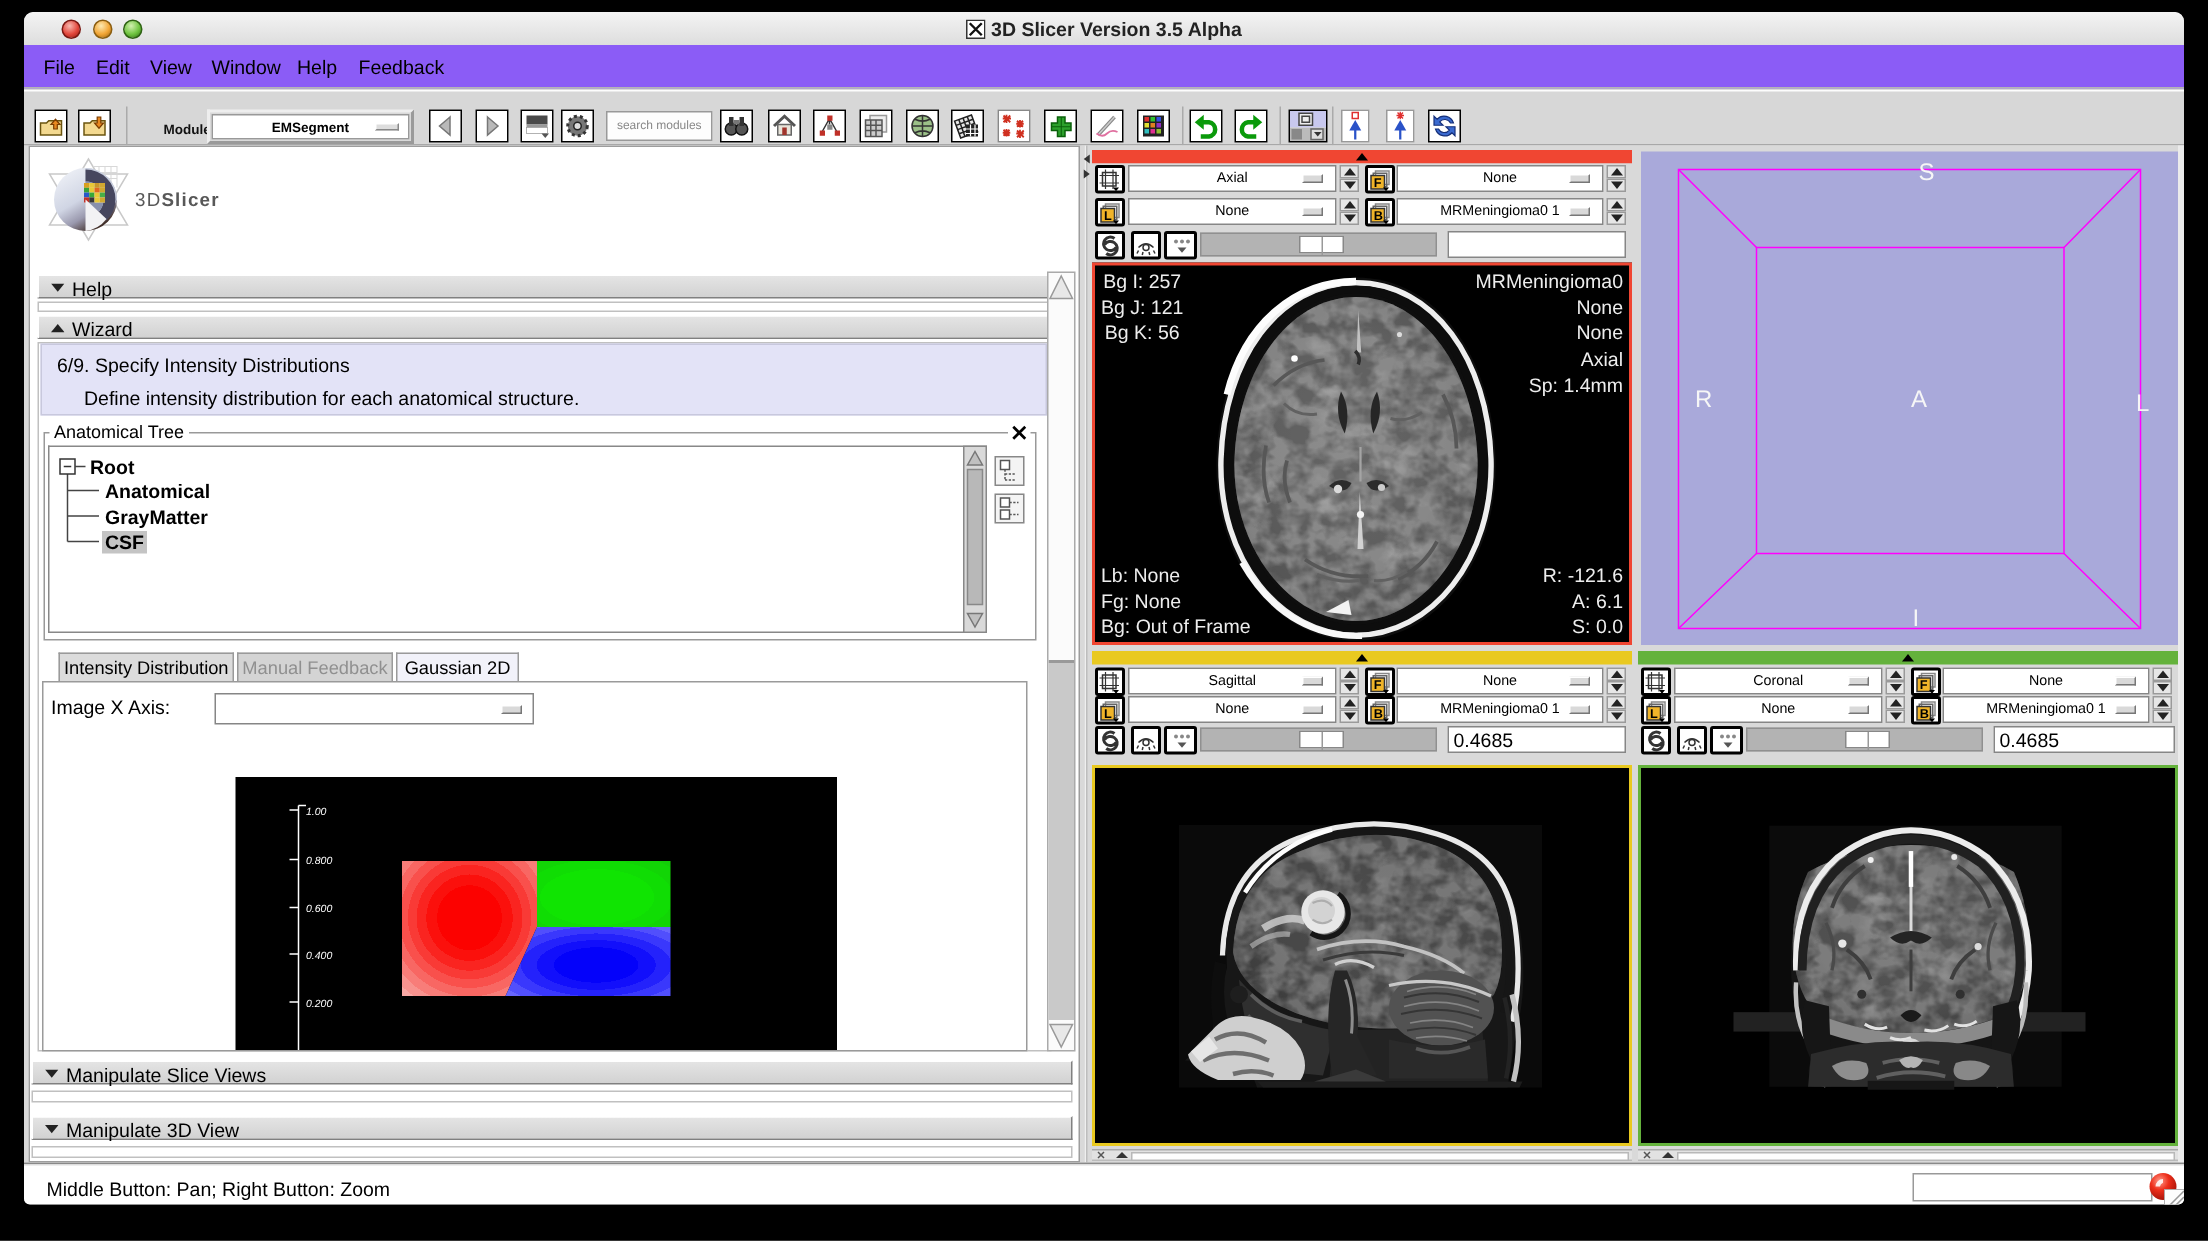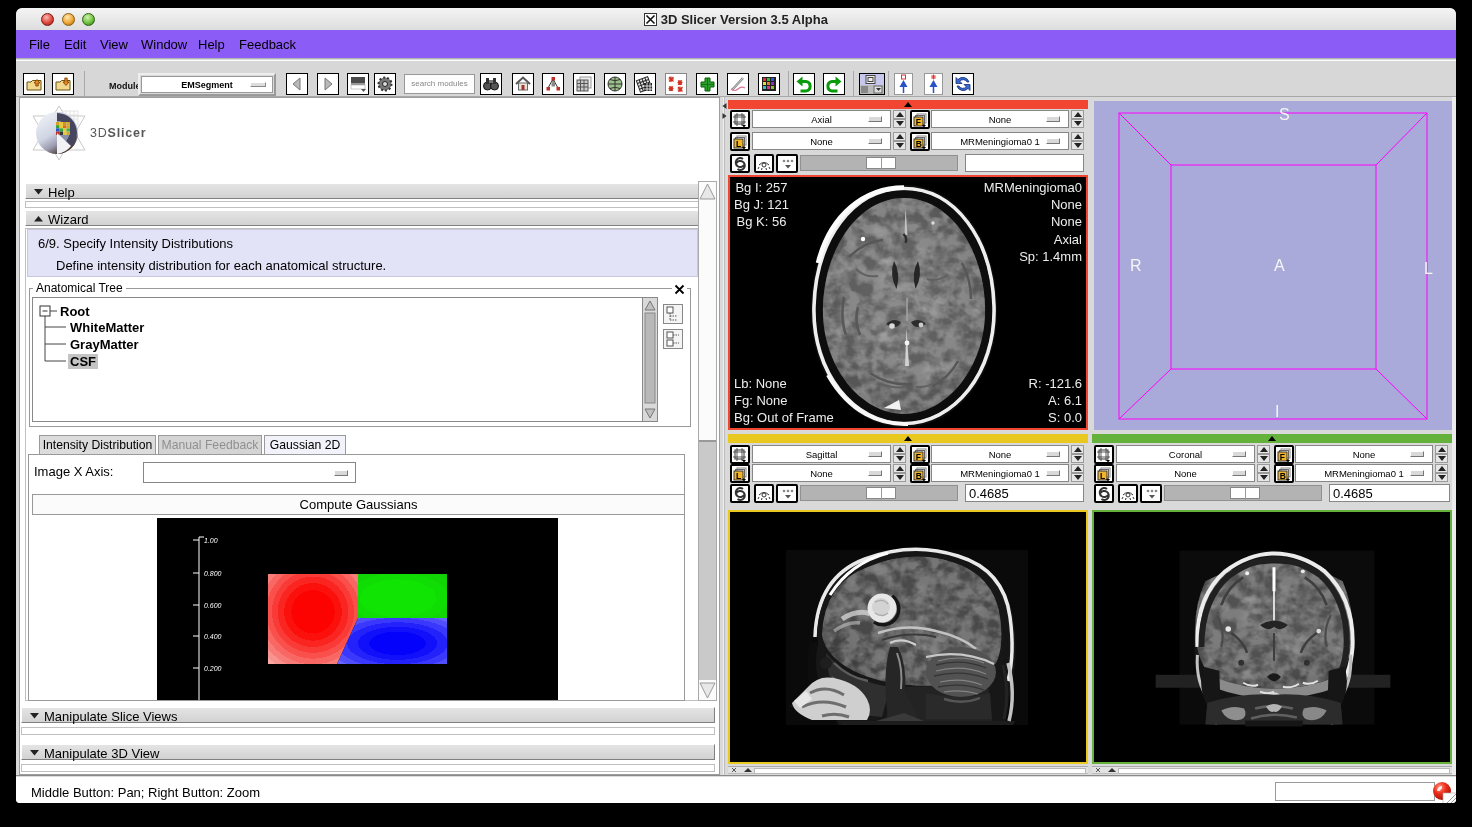--- a/index.html
+++ b/index.html
@@ -315,21 +315,21 @@
             <path d="M1.5 1.5 L9.5 9.5 M9.5 1.5 L1.5 9.5" stroke="#000" stroke-width="1.8"></path>
           </svg></div>
       <div id="tree" style="position:absolute; left:12px; top:199px; width:626px; height:125px; background:#fff; border:1px solid #888; border-right:none;">
         <svg width="80" height="75" style="position:absolute; left:0; top:0;">
           <path d="M12 18 V63 M12 29 H33 M12 46 H33 M12 63 H33" stroke="#444" fill="none"></path>
           <rect x="7" y="8" width="10" height="10" fill="#fff" stroke="#333"></rect>
           <path d="M9.5 13 H14.5" stroke="#333"></path>
           <path d="M17 13 H24" stroke="#444"></path>
         </svg>
         <div style="position:absolute; left:27px; top:6px; font-size:13px; font-weight:bold;">Root</div>
-        <div style="position:absolute; left:37px; top:22px; font-size:13px; font-weight:bold;">WhiteMatter</div>
+        <div style="position:absolute; left:37px; top:22px; font-size:13px; font-weight:bold;">Anatomical</div>
         <div style="position:absolute; left:37px; top:39px; font-size:13px; font-weight:bold;">GrayMatter</div>
         <div style="position:absolute; left:35px; top:56px; font-size:13px; font-weight:bold; background:#c4c4c4; padding:0 2px;">CSF</div>
       </div>
       <div style="position:absolute; left:622px; top:199px; width:16px; height:125px; background:#d9d9d9; border:1px solid #888;">
         <svg width="14" height="123">
             <path d="M7 3 L12 12 L2 12 Z" fill="#c0c0c0" stroke="#777"></path>
             <rect x="2" y="15" width="10" height="90" fill="#b8b8b8" stroke="#888"></rect>
             <path d="M7 120 L12 111 L2 111 Z" fill="#c0c0c0" stroke="#777"></path>
           </svg>
       </div>
@@ -345,21 +345,20 @@
       <div id="tabbar" style="position:absolute; left:0; top:337px; width:680px; height:19px;">
         <div style="position:absolute; left:19px; top:0; width:117px; height:19px; background:#dcdcdc; border:1px solid #9a9a9a; border-bottom:none; font-size:12.2px; white-space:nowrap; text-align:center; line-height:18px;">Intensity Distribution</div>
         <div style="position:absolute; left:138px; top:0; width:104px; height:19px; background:#d4d4d4; border:1px solid #9a9a9a; border-bottom:none; font-size:12.2px; color:#909090; white-space:nowrap; text-align:center; line-height:18px;">Manual Feedback</div>
         <div style="position:absolute; left:244px; top:0; width:82px; height:19px; background:#f2f2fa; border:1px solid #9a9a9a; border-bottom:none; font-size:12.2px; white-space:nowrap; text-align:center; line-height:18px;">Gaussian 2D</div>
       </div>
       <div style="position:absolute; left:8px; top:356px; width:657px; height:247px; border:1px solid #9a9a9a; background:#fff;"></div>
       <div style="position:absolute; left:14px; top:366px; font-size:13px;">Image X Axis:</div>
       <div class="combo" style="left:123px; top:364px; width:213px; height:21px;">
           <span class="bump" style="right:7px;"></span>
         </div>
-      <div style="position:absolute; left:12px; top:396px; width:653px; height:21px; background:#fbfbfb; border:1px solid #999; font-size:13px; text-align:center; line-height:20px;">Compute Gaussians</div>
       <div id="plot" style="position:absolute; left:137px; top:420px; width:401px; height:182px; background:#000;">
         <svg width="401" height="182">
           <defs>
             <radialGradient id="rg" cx="50%" cy="42%" r="80%">
                 <stop offset="0%" stop-color="#fc0200"></stop>
                 <stop offset="30%" stop-color="#fc0200"></stop>
                 <stop offset="30%" stop-color="#fb100c"></stop>
                 <stop offset="40%" stop-color="#fb100c"></stop>
                 <stop offset="40%" stop-color="#fa2420"></stop>
                 <stop offset="49%" stop-color="#fa2420"></stop>

